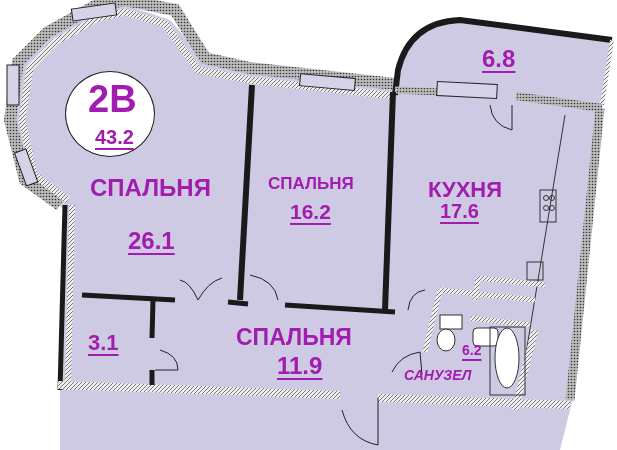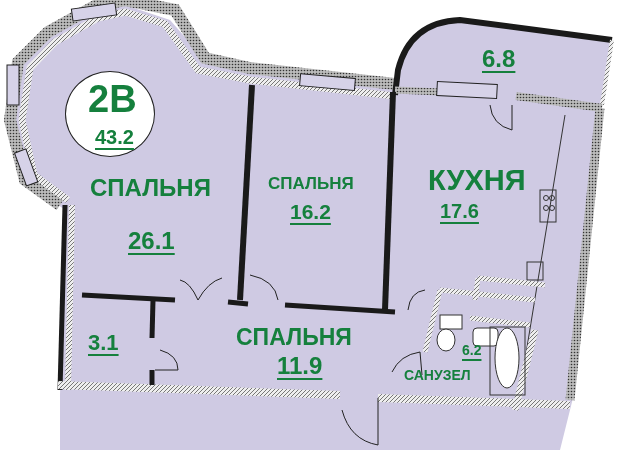--- a/index.html
+++ b/index.html
@@ -1,18 +1,18 @@
 <!DOCTYPE html>
 <html><head>
 <meta charset="utf-8">
 <style>
   html, body { margin:0; padding:0; background:#ffffff; }
   body { width:617px; height:450px; position:relative; overflow:hidden; font-family:"Liberation Sans", sans-serif; }
   svg { position:absolute; left:0; top:0; }
-  .lbl { position:absolute; font-weight:bold; color:#15803d; white-space:nowrap; font-family:"Liberation Sans", sans-serif; }
+  .lbl { position:absolute; font-weight:bold; color:#a21caf; white-space:nowrap; font-family:"Liberation Sans", sans-serif; }
   .area { text-decoration: underline; text-underline-offset:4px; text-decoration-thickness:2px; }
   .badge { position:absolute; left:65px; top:71px; width:88px; height:84px; border-radius:50%; background:#fff; border:1.5px solid #222; }
 </style>
 </head>
 <body>
 
 <svg width="617" height="450" viewBox="0 0 617 450">
   <defs>
     <pattern id="hatch" width="4" height="4" patternUnits="userSpaceOnUse">
       <rect width="4" height="4" fill="#eeeeee"></rect>
@@ -90,24 +90,24 @@
 <div class="badge"></div>
 <div class="lbl" style="left:88px; top:78px; font-size:38px;">2В</div>
 <div class="lbl area" style="left:95px; top:126px; font-size:20px;">43.2</div>
 
 <div class="lbl" style="left:90px; top:174px; font-size:24px;">СПАЛЬНЯ</div>
 <div class="lbl area" style="left:128px; top:227px; font-size:24px;">26.1</div>
 
 <div class="lbl" style="left:268px; top:174px; font-size:17px;">СПАЛЬНЯ</div>
 <div class="lbl area" style="left:290px; top:200px; font-size:21px;">16.2</div>
 
-<div class="lbl" style="left:428px; top:164px; font-size:29px;">КУХНЯ</div>
+<div class="lbl" style="left:428px; top:177px; font-size:22px;">КУХНЯ</div>
 <div class="lbl area" style="left:440px; top:200px; font-size:20px;text-align:right;">17.6</div>
 
 <div class="lbl area" style="left:482px; top:45px; font-size:24px;">6.8</div>
 
 <div class="lbl area" style="left:88px; top:330px; font-size:22px;">3.1</div>
 
 <div class="lbl" style="left:236px; top:324px; font-size:23px;">СПАЛЬНЯ</div>
 <div class="lbl area" style="left:277px; top:352px; font-size:24px;text-decoration:underline;">11.9</div>
 
 <div class="lbl area" style="left:462px; top:342px; font-size:14px;">6.2</div>
-<div class="lbl" style="left:404px; top:367px; font-size:14px;">САНУЗЕЛ</div>
+<div class="lbl" style="left:404px; top:367px; font-size:14px;font-style:italic;">САНУЗЕЛ</div>
 
 </body></html>

